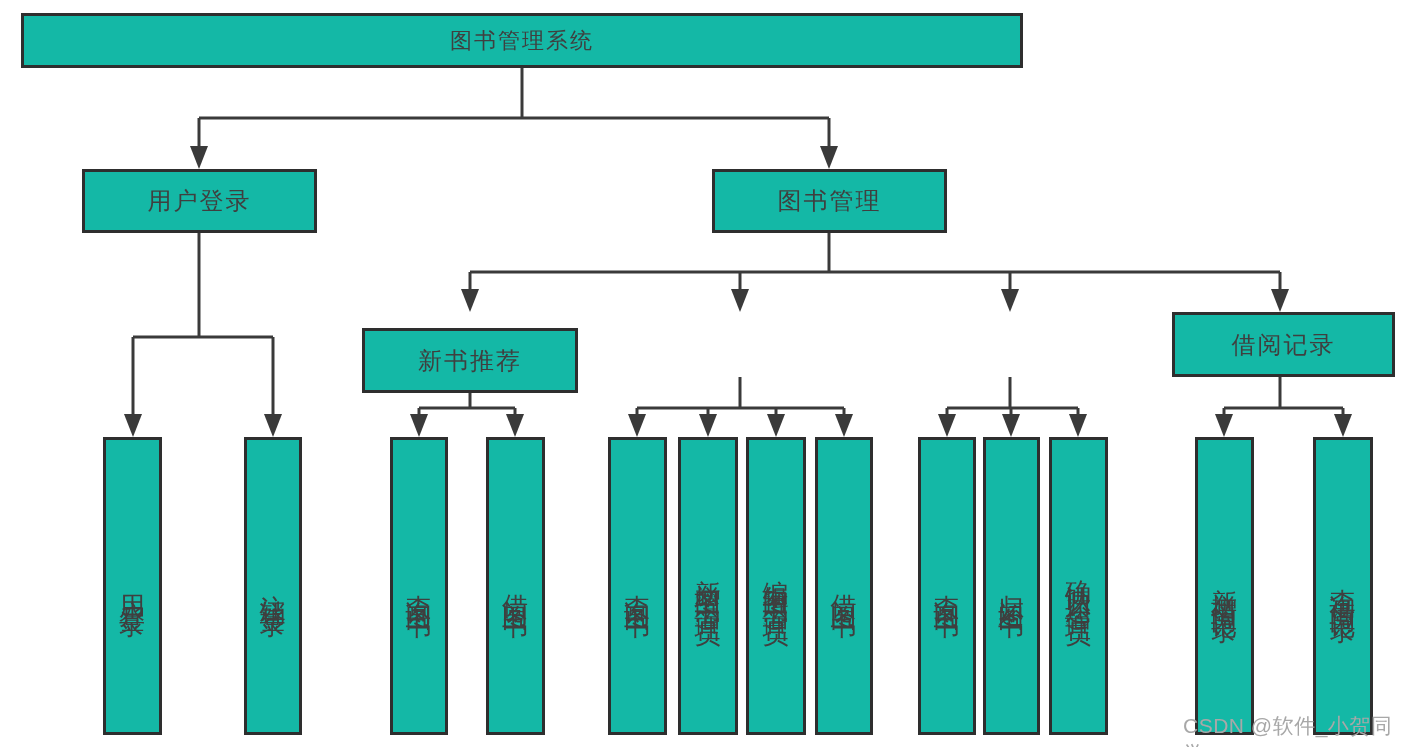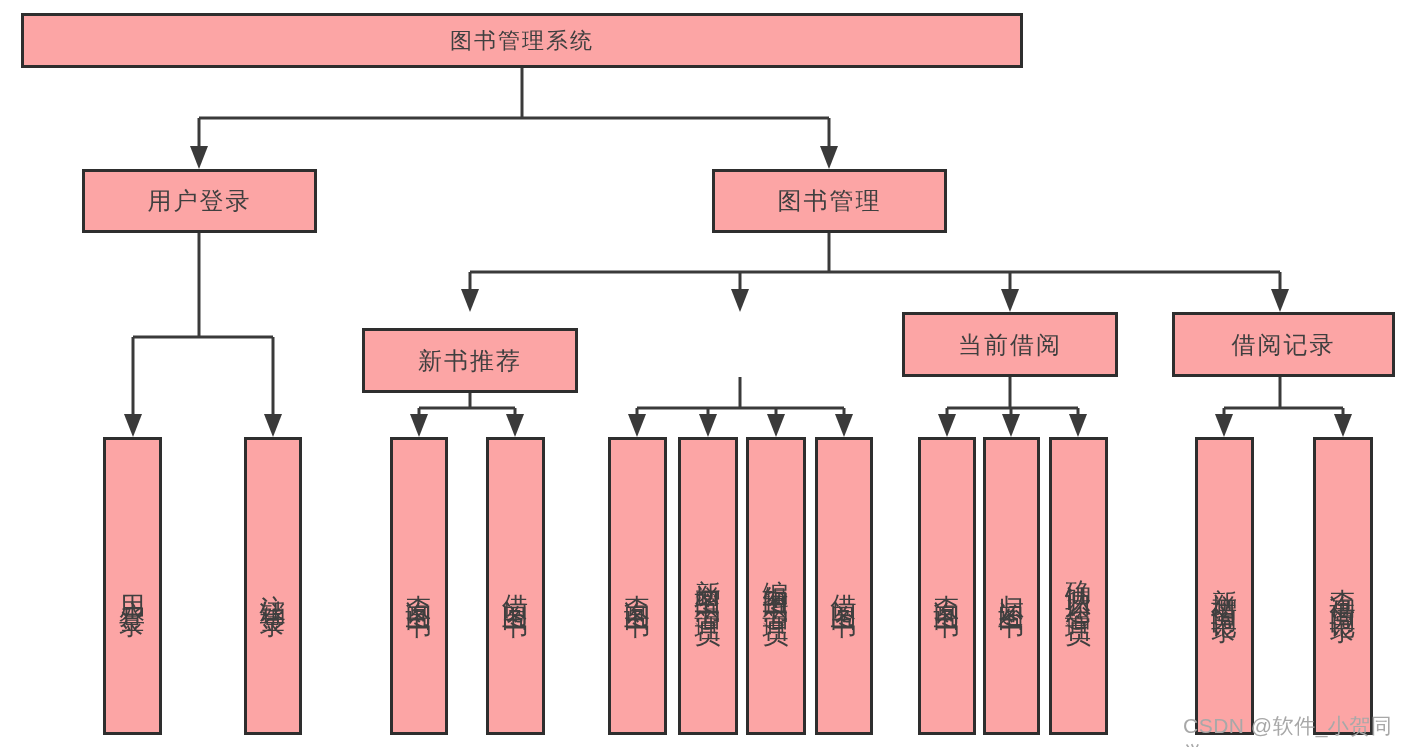--- a/index.html
+++ b/index.html
@@ -9,21 +9,21 @@
     background:var(--bg,#ffffff);
     font-family:"Liberation Sans","DejaVu Sans",sans-serif;
     overflow:hidden;
   }
   .connectors{position:absolute;left:0;top:0;z-index:0;}
   .connectors line{stroke:var(--line,#3a3a3a);stroke-width:3;}
   .connectors polygon{fill:var(--line,#3a3a3a);}
   .hbox,.vbox{
     position:absolute;box-sizing:border-box;
     border:3px solid var(--border,#2e2e2e);
-    background:#fca5a5;color:var(--text,#3f3f3f);
+    background:#14b8a6;color:var(--text,#3f3f3f);
     display:flex;align-items:center;justify-content:center;
     z-index:1;text-align:center;white-space:nowrap;
   }
   .hbox{font-size:24px;letter-spacing:2px;}
   .hbox.root{font-size:22px;}
   .vbox{
     writing-mode:vertical-rl;
     font-size:26px;letter-spacing:6px;
     line-height:1;white-space:normal;
   }
@@ -92,21 +92,20 @@
       <line x1="1343" y1="408" x2="1343" y2="421"></line>
       <polygon points="1343,437 1334,414 1352,414"></polygon>
     </svg>
 
   <div class="hbox root" style="left:21px;top:13px;width:1002px;height:55px;">图书管理系统</div>
 
   <div class="hbox" style="left:82px;top:169px;width:235px;height:64px;">用户登录</div>
   <div class="hbox" style="left:712px;top:169px;width:235px;height:64px;font-family:Liberation Serif, serif;">图书管理</div>
 
   <div class="hbox" style="left:362px;top:328px;width:216px;height:65px;">新书推荐</div>
-  <div class="hbox" style="left:902px;top:312px;width:216px;height:65px;">当前借阅</div>
   <div class="hbox" style="left:1172px;top:312px;width:223px;height:65px;">借阅记录</div>
 
   <div class="vbox" style="left:103px;top:437px;width:59px;height:298px;">用户登录</div>
   <div class="vbox" style="left:244px;top:437px;width:58px;height:298px;">注销登录</div>
 
   <div class="vbox" style="left:390px;top:437px;width:58px;height:298px;">查询图书</div>
   <div class="vbox" style="left:486px;top:437px;width:59px;height:298px;">借阅图书</div>
 
   <div class="vbox" style="left:608px;top:437px;width:59px;height:298px;">查询图书</div>
   <div class="vbox" style="left:678px;top:437px;width:60px;height:298px;">新增图书（管理员）</div>

